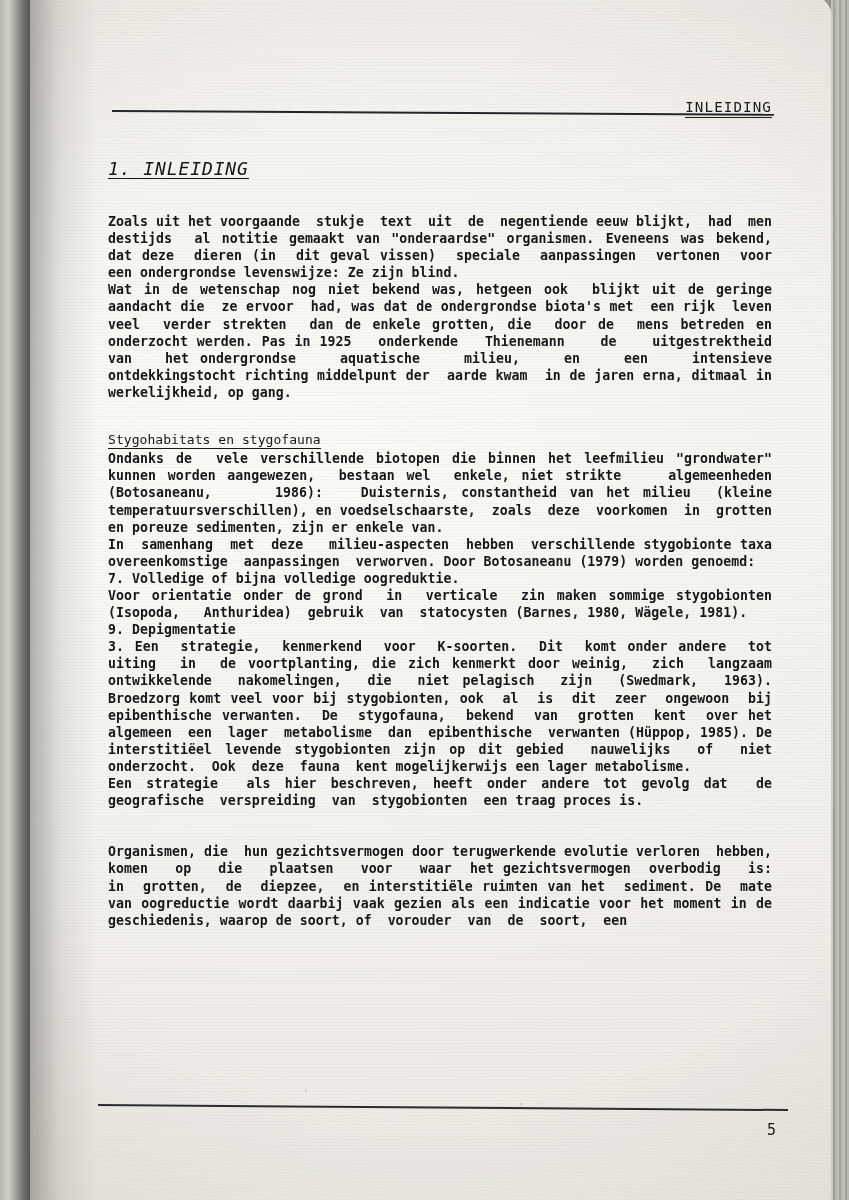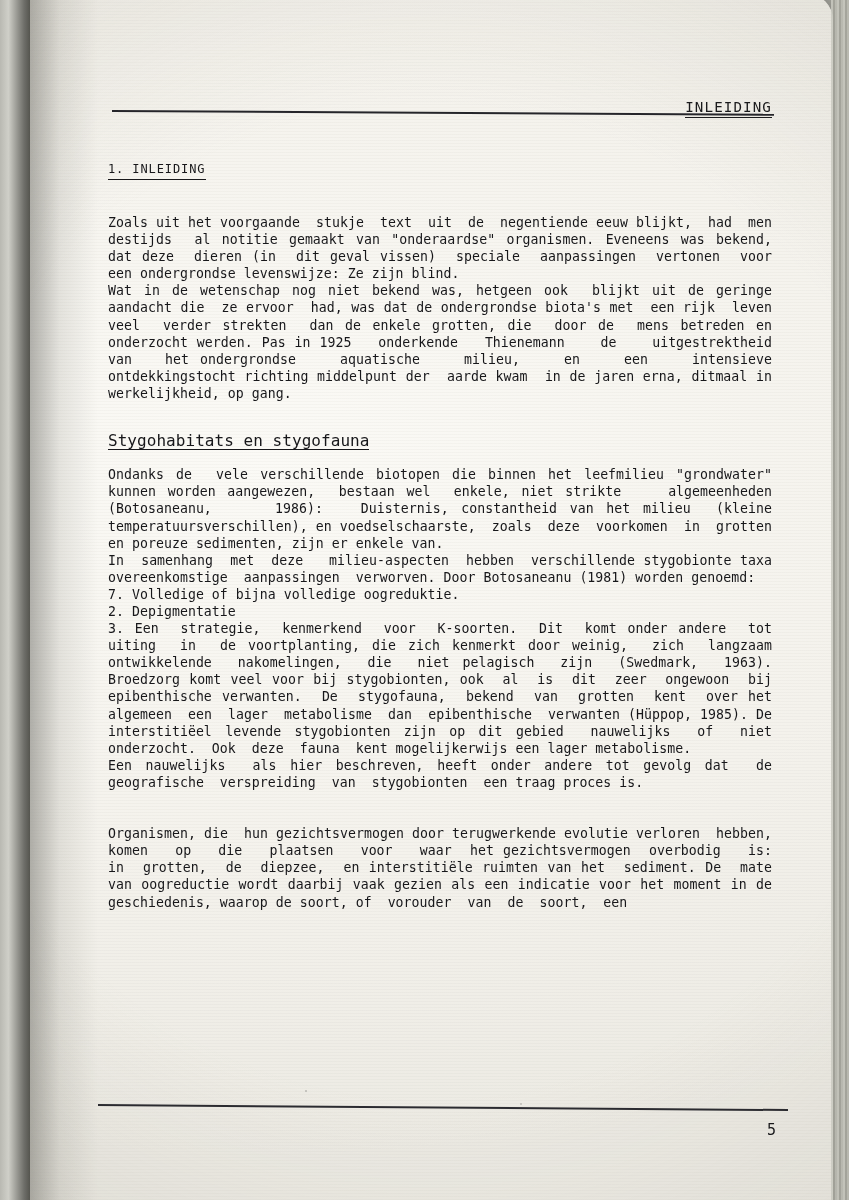--- a/index.html
+++ b/index.html
@@ -146,45 +146,47 @@
   
   #body-col {
     position: absolute;
     left: 108px;
     top: 160px;
     width: 664px;
   }
 
   h1.sec {
     margin: 0 0 34px 0;
-    font-size: 12px;
+    font-size: 18px;
     font-weight: normal;
     letter-spacing: .9px;
     display: inline-block;
     border-bottom: 1.25px solid #17171a;
     padding-bottom: 1px;
     line-height: 17px;
+    font-style: italic;
   }
   .sec-wrap { margin-bottom: 0; }
 
   h2.sub {
-    margin: 13px 0 16px 0;
-    font-size: 16px;
+    margin: 13px 0 1px 0;
+    font-size: 13px;
     font-weight: normal;
     display: inline-block;
     border-bottom: 1.15px solid #17171a;
     padding-bottom: 0px;
     line-height: 17.1px;
   }
 
   p.para {
     margin: 0;
     text-align: justify;
     text-justify: inter-word;
     white-space: pre-wrap;
+    font-weight: bold;
   }
   .gap { height: 17.1px; }
 
   
   #footrule {
     position: absolute;
     left: 98px;
     top: 1104px;
     width: 690px;
     height: 2px;
@@ -234,30 +236,31 @@
       <p class="para">Wat in de wetenschap nog niet bekend was, hetgeen ook  blijkt uit de geringe  aandacht die  ze ervoor  had, was dat de ondergrondse biota's met  een rijk  leven veel  verder strekten  dan de enkele grotten, die  door de  mens betreden en onderzocht werden. Pas in 1925   onderkende   Thienemann    de    uitgestrektheid    van   het ondergrondse    aquatische    milieu,    en    een    intensieve ontdekkingstocht richting middelpunt der  aarde kwam  in de jaren erna, ditmaal in werkelijkheid, op gang.</p>
 
       <div class="gap"></div>
 
       <div>
         <h2 class="sub">Stygohabitats en stygofauna</h2>
       </div>
 
       <p class="para">Ondanks de  vele verschillende biotopen die binnen het leefmilieu "grondwater" kunnen worden aangewezen,  bestaan wel  enkele, niet strikte    algemeenheden     (Botosaneanu,     1986):   Duisternis, constantheid van het milieu  (kleine temperatuursverschillen), en voedselschaarste,  zoals  deze  voorkomen  in  grotten en poreuze sedimenten, zijn er enkele van.</p>
 
-      <p class="para">In  samenhang  met  deze   milieu-aspecten  hebben  verschillende stygobionte taxa  overeenkomstige  aanpassingen  verworven. Door Botosaneanu (1981) worden genoemd:</p>
+      <p class="para">In  samenhang  met  deze   milieu-aspecten  hebben  verschillende stygobionte taxa  overeenkomstige  aanpassingen  verworven. Door Botosaneanu (1979) worden genoemd:</p>
 
       <p class="para">7. Volledige of bijna volledige oogreduktie.</p>
 
-
-      <p class="para">2. Depigmentatie</p>
+      <p class="para">Voor orientatie onder de grond  in  verticale  zin maken sommige stygobionten   (Isopoda,   Anthuridea)  gebruik  van  statocysten (Barnes, 1980, Wägele, 1981).</p>
+
+      <p class="para">9. Depigmentatie</p>
 
       <p class="para">3. Een  strategie,  kenmerkend  voor  K-soorten.  Dit  komt onder andere  tot  uiting  in  de voortplanting, die zich kenmerkt door weinig,  zich  langzaam  ontwikkelende  nakomelingen,  die  niet pelagisch  zijn  (Swedmark,  1963).  Broedzorg komt veel voor bij stygobionten, ook  al  is  dit  zeer  ongewoon  bij epibenthische verwanten.  De  stygofauna,  bekend  van  grotten  kent  over het algemeen  een  lager  metabolisme  dan  epibenthische  verwanten (Hüppop, 1985). De interstitiëel levende stygobionten zijn op dit gebied  nauwelijks  of  niet  onderzocht.  Ook  deze  fauna  kent mogelijkerwijs een lager metabolisme.</p>
 
-      <p class="para">Een nauwelijks  als hier beschreven, heeft onder andere tot gevolg dat  de  geografische  verspreiding  van  stygobionten  een traag proces is.</p>
+      <p class="para">Een strategie  als hier beschreven, heeft onder andere tot gevolg dat  de  geografische  verspreiding  van  stygobionten  een traag proces is.</p>
 
       <div class="gap"></div>
 
 
       <div class="gap"></div>
 
       <p class="para">Organismen, die  hun gezichtsvermogen door terugwerkende evolutie verloren  hebben,  komen   op   die   plaatsen   voor   waar  het gezichtsvermogen  overbodig   is:  in  grotten,  de  diepzee,  en interstitiële ruimten van het  sediment. De  mate van oogreductie wordt daarbij vaak gezien als een indicatie voor het moment in de geschiedenis, waarop de soort, of  vorouder  van  de  soort,  een</p>
 
     </div>
 

